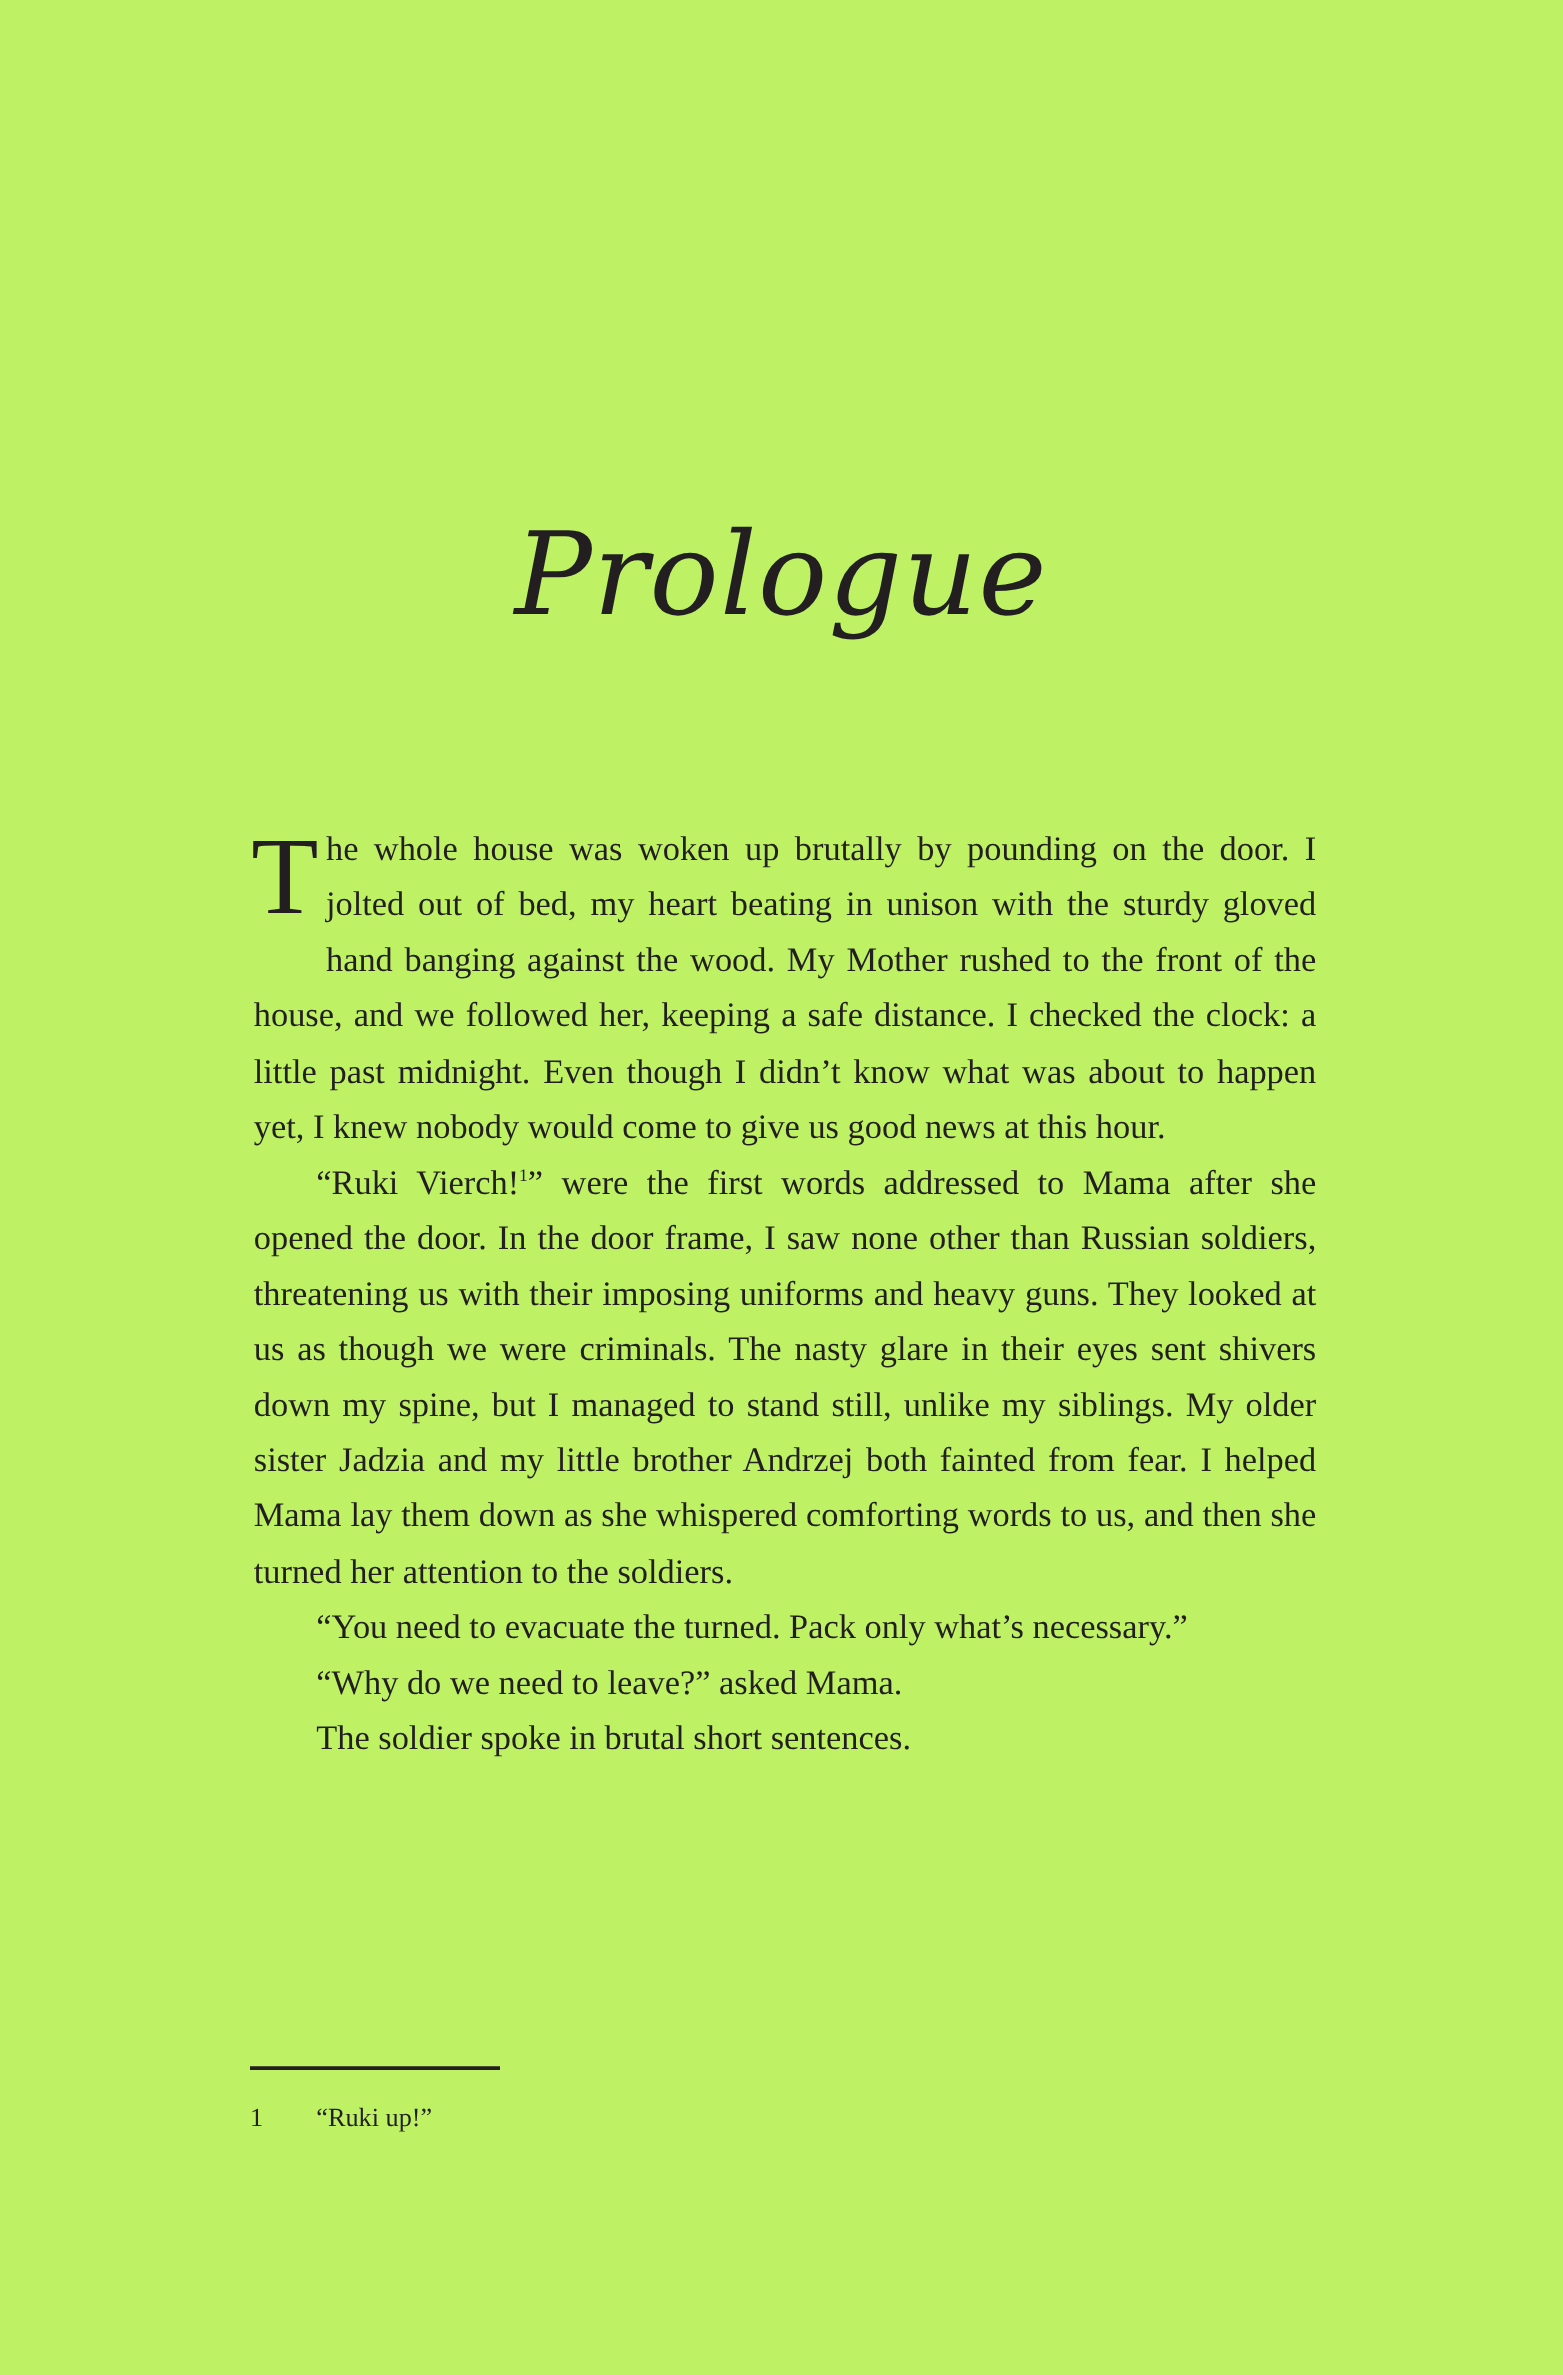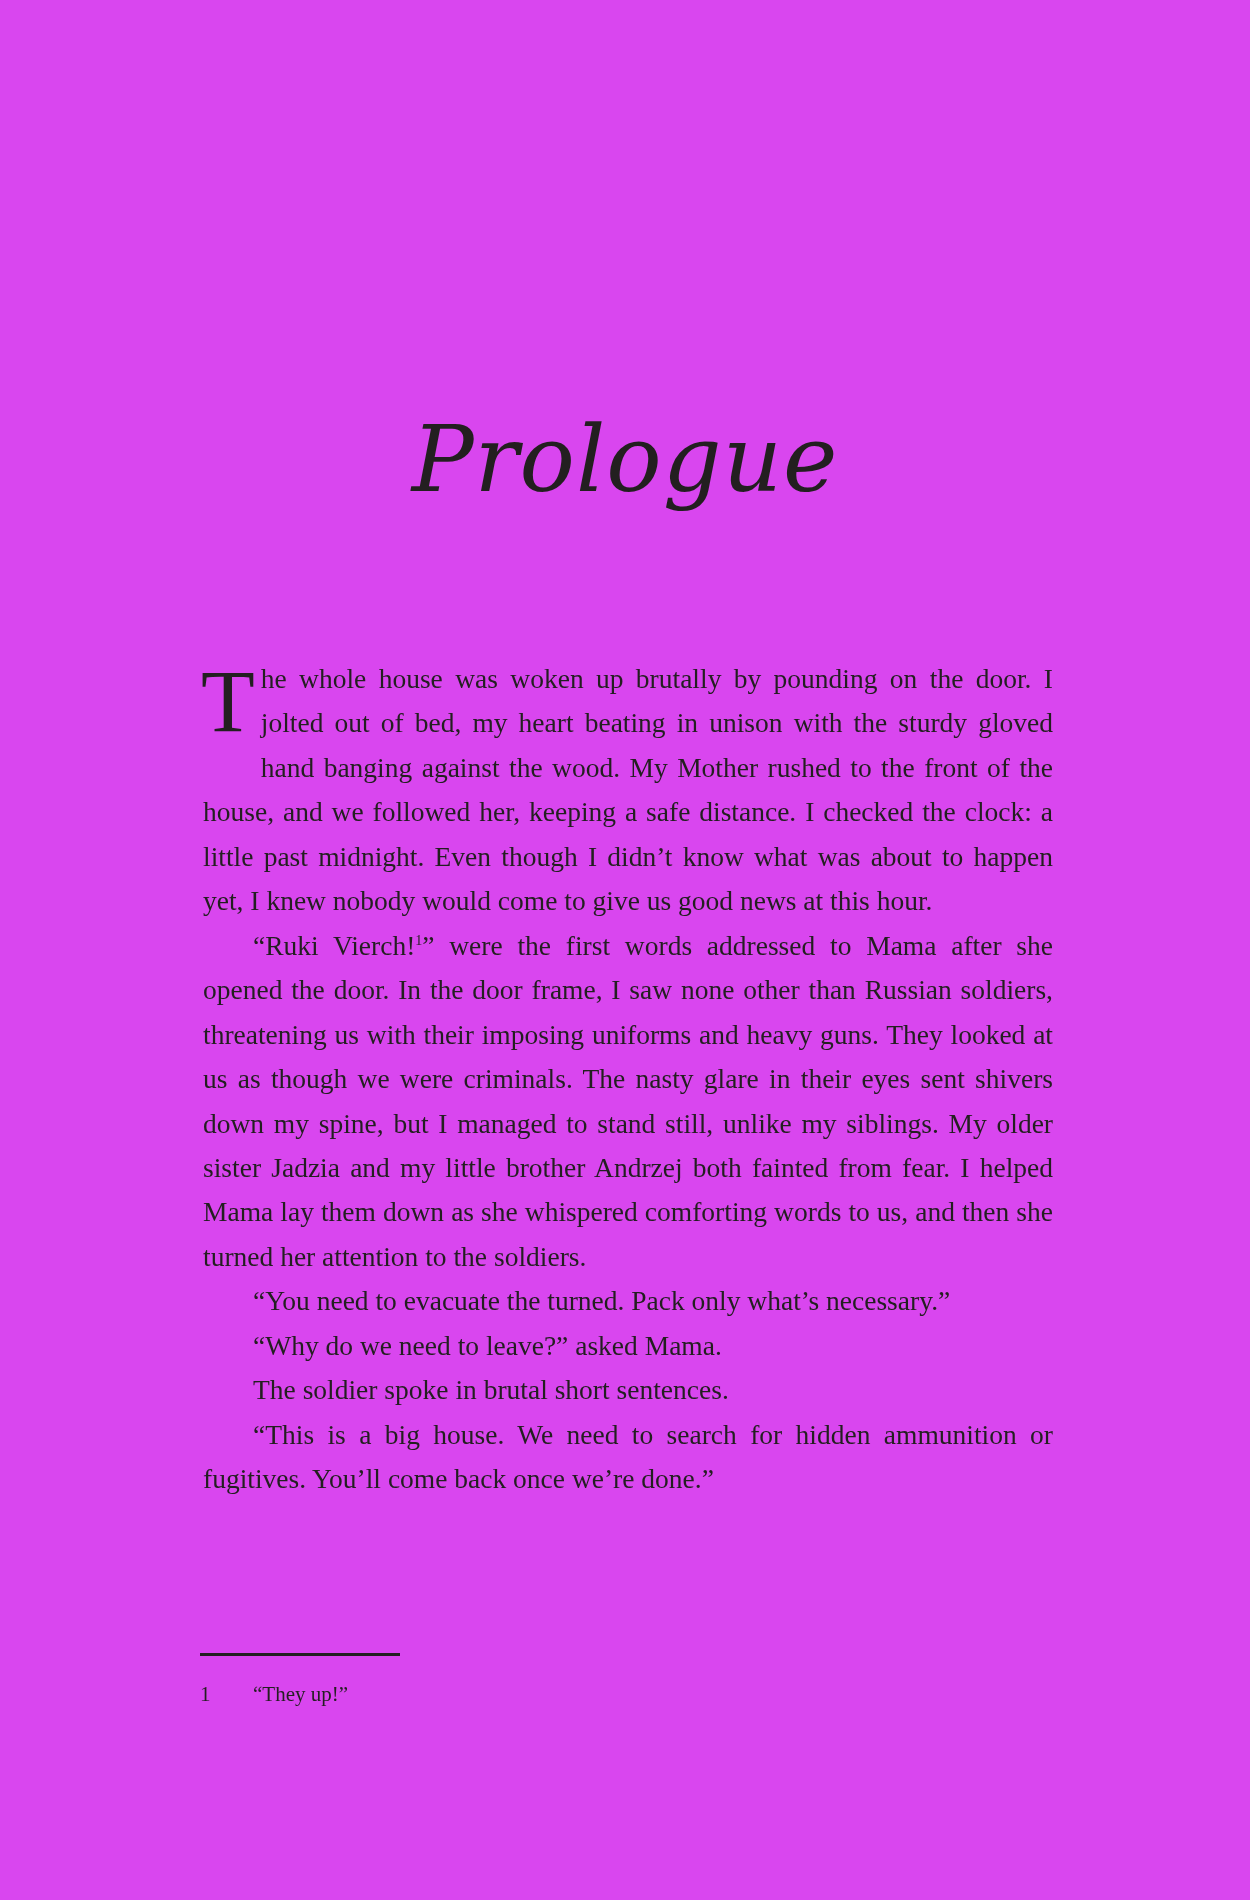--- a/index.html
+++ b/index.html
@@ -12,21 +12,21 @@
     height: 1900px;
     position: relative;
     overflow: hidden;
     color: #231f20;
   }
   .page {
     position: absolute;
     left: 0; top: 0;
     width: 1250px;
     height: 1900px;
-    background: #d946ef;
+    background: #bef264;
   }
   .chapter-title {
     position: absolute;
     left: 0;
     width: 1250px;
     top: 405px;
     text-align: center;
     font-family: "DejaVu Serif", serif;
     font-style: italic;
     font-size: 92px;
@@ -100,23 +100,22 @@
   <div class="chapter-title">Prologue</div>
 
   <div class="body-text">
     <p class="first"><span class="drop-cap">T</span><span>he whole house was woken up brutally by pounding on the door. I jolted out of bed, my heart beating in unison with the sturdy gloved hand banging against the wood. My Mother rushed to the front of the house, and we followed her, keeping a safe distance. I checked the clock: a little past midnight. Even though I didn’t know what was about to happen yet, I knew nobody would come to give us good news at this hour.</span></p>
 
     <p><span>“</span><span class="it">Ruki Vierch!</span><sup class="fnref">1</sup><span>” were the first words addressed to Mama after she opened the door. In the door frame, I saw none other than Russian soldiers, threatening us with their imposing uniforms and heavy guns. They looked at us as though we were criminals. The nasty glare in their eyes sent shivers down my spine, but I managed to stand still, unlike my siblings. My older sister Jadzia and my little brother Andrzej both fainted from fear. I helped Mama lay them down as she whispered comforting words to us, and then she turned her attention to the soldiers.</span></p>
 
     <p>“You need to evacuate the turned. Pack only what’s necessary.”</p>
     <p>“Why do we need to leave?” asked Mama.</p>
     <p>The soldier spoke in brutal short sentences.</p>
-    <p>“This is a big house. We need to search for hidden ammunition or fugitives. You’ll come back once we’re done.”</p>
   </div>
 
   <div class="footnote-rule"></div>
 
   <div class="footnote">
     <span class="fn-num">1</span>
-    <span>“They up!”</span>
+    <span>“Ruki up!”</span>
   </div>
 
 </div>
 
 </body></html>

